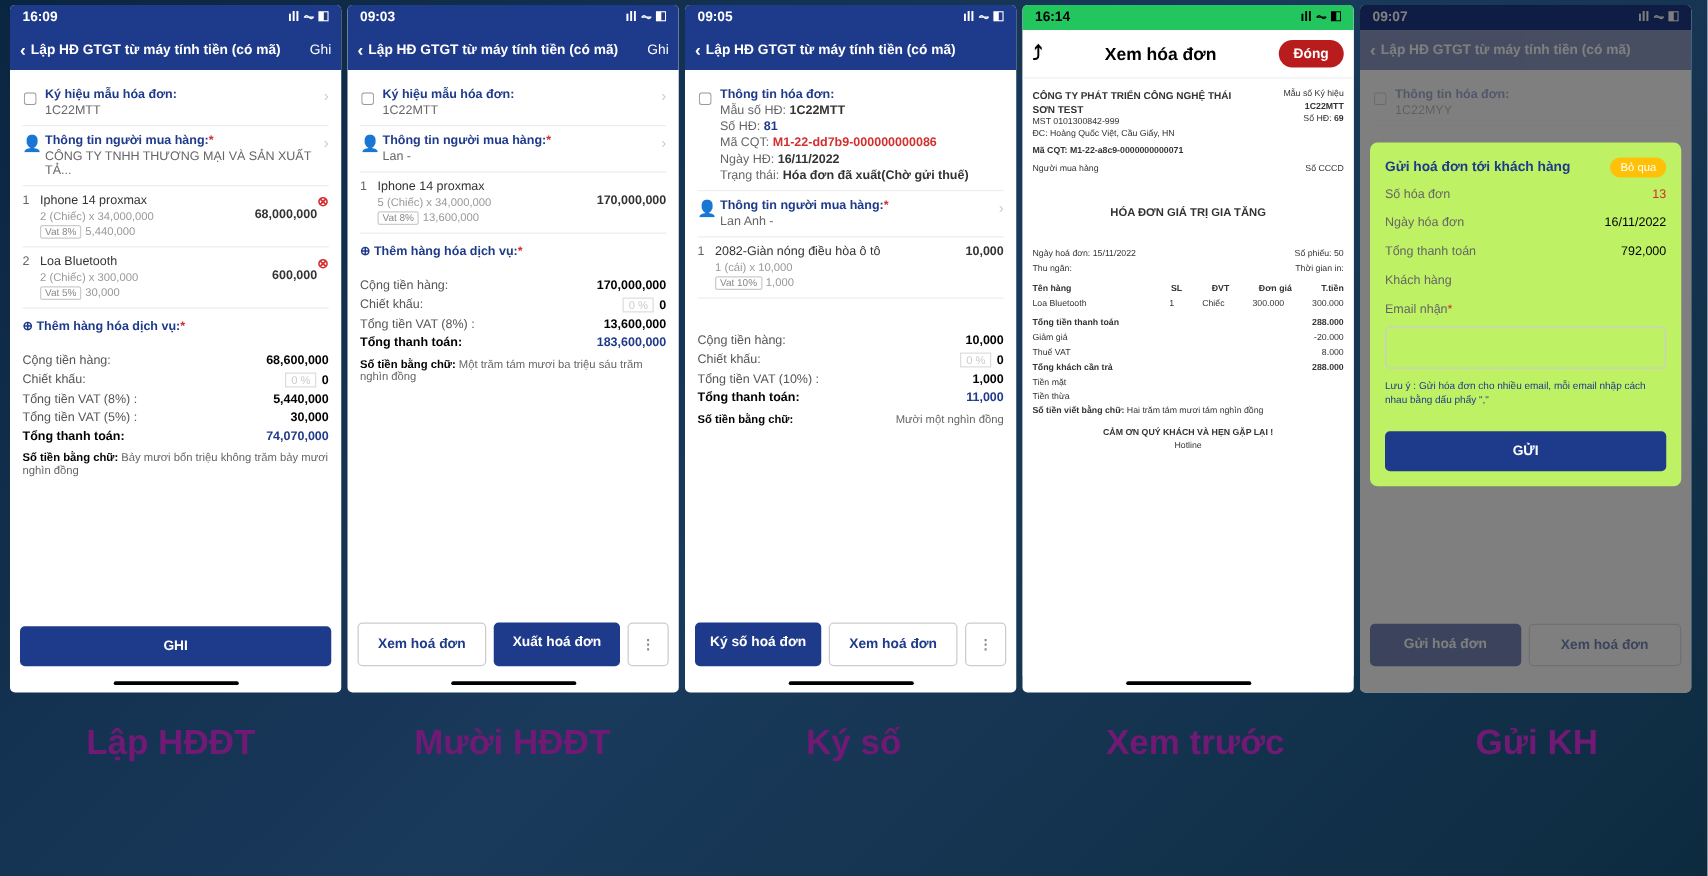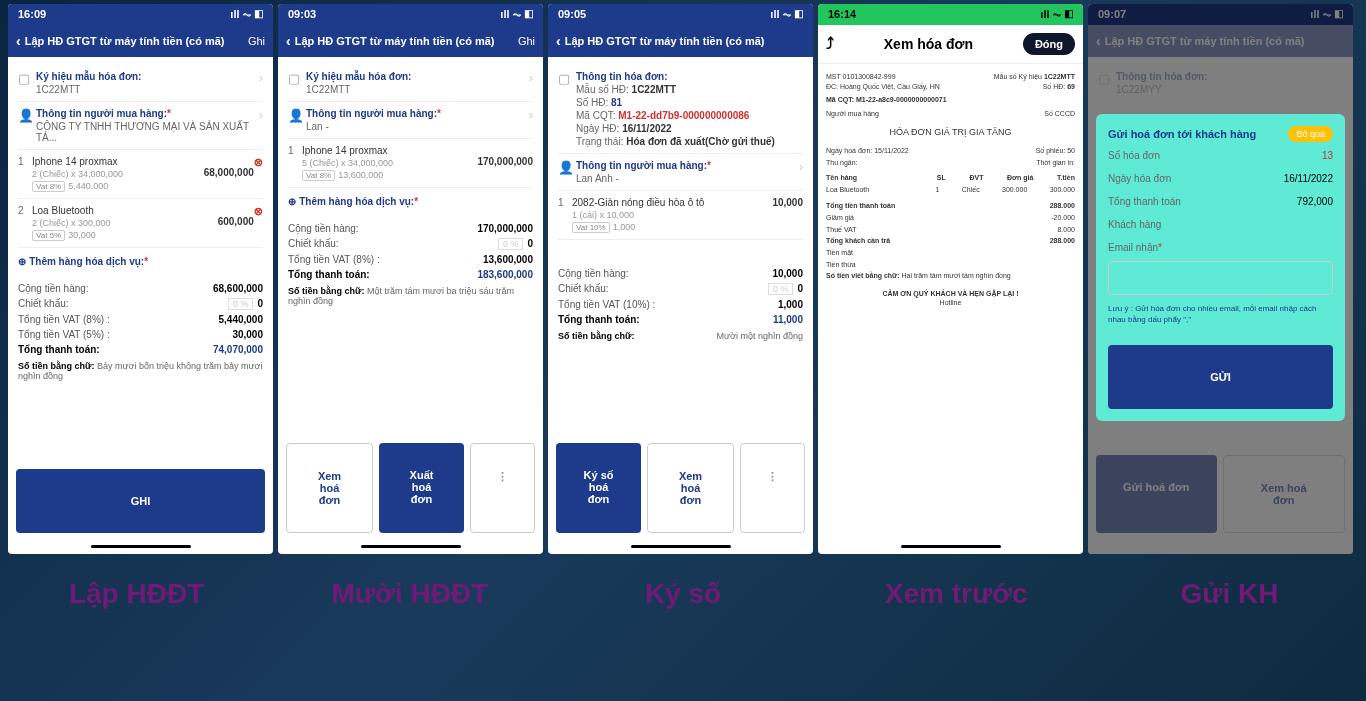--- a/index.html
+++ b/index.html
@@ -31,45 +31,45 @@
 .add-link:before { content:"⊕ "; }
 .totals { padding-top:6px; }
 .total-row { display:flex; justify-content:space-between; padding:2px 0; color:#555; }
 .total-row .val { font-weight:700; color:#000; }
 .total-row.big .lbl { font-weight:700; color:#000; }
 .total-row.big .val { color:#1e3a8a; font-weight:700;text-align:right; }
 .pct-box { display:inline-block; border:1px solid #ddd; padding:0 4px; color:#ccc; font-size:9px; margin-right:4px; }
 .written { color:#666; font-size:9px; margin-top:4px; }
 .written b { color:#000; }
 .footer { padding:8px; display:flex; gap:6px; margin-top:auto; }
-.btn { flex:1; text-align:center; padding:26px; border-radius:4px; font-size:11px; font-weight:600; }
+.btn { flex:1; text-align:center; padding:10px; border-radius:4px; font-size:11px; font-weight:600; }
 .btn.primary { background:#1e3a8a; color:#fff; }
 .btn.secondary { background:#fff; border:1px solid #ccc; color:#1e3a8a; }
 .btn.menu { flex:0 0 24px; background:#fff; border:1px solid #ccc; color:#888; }
 .home-ind { width:100px; height:3px; background:#000; border-radius:3px; margin:4px auto 6px; }
 .home-ind.white { background:#fff; }
 .invoice-doc { background:#fff; padding:8px; font-size:7px; color:#333; line-height:1.4; }
 .invoice-head { display:flex; justify-content:space-between; }
 .company { font-weight:700; font-size:8px; }
-.inv-center { text-align:center; font-weight:400; font-size:9px; margin:6px 0; }
+.inv-center { text-align:center; font-weight:700; font-size:9px; margin:22px 0; }
 .inv-row { display:flex; justify-content:space-between; padding:1px 0; }
 .inv-table { margin-top:4px; }
 .thanks { text-align:center; font-weight:700; margin-top:8px; font-size:7px; }
 .modal-overlay { position:absolute; inset:0; background:rgba(0,0,0,0.5); }
-.modal { position:absolute; left:8px; right:8px; top:110px; background:#5eead4; border-radius:6px; padding:12px; font-size:11px; }
+.modal { position:absolute; left:8px; right:8px; top:110px; background:#bef264; border-radius:6px; padding:12px; font-size:11px; }
 .modal-title { color:#1e3a8a; font-weight:700; display:flex; justify-content:space-between; align-items:center; }
 .skip-btn { background:#ffc107; color:#fff; font-size:9px; padding:3px 8px; border-radius:10px; font-weight:400; }
 .field-row { display:flex; justify-content:space-between; padding:8px 0 4px; color:#666; font-size:10px; }
 .field-row .fv { color:#000; }
 .field-row .fv.red { color:#d32f2f; }
 .input-box { border:1px solid #ccc; border-radius:4px; height:34px; margin-top:4px; }
 .note { color:#1e3a8a; font-size:8px; margin-top:8px; line-height:1.4; }
 .dim-footer .btn { opacity:.6; }
 .share-btn { font-size:16px; }
-.close-pill { background:#0f172a; color:#fff; padding:5px 12px; border-radius:14px; font-size:11px; }
+.close-pill { background:#b91c1c; color:#fff; padding:5px 12px; border-radius:14px; font-size:11px; }
 .red { color:#d32f2f; }
 .captions { display:flex; justify-content:space-around; padding:20px 0; }
 .cap { color:#701a75; font-size:28px; font-weight:700; flex:1; text-align:center; }
 </style>
 </head>
 <body>
 
 <div class="phones">
 
 <div class="phone">
@@ -293,20 +293,21 @@
         <span>ıll ⏦ ◧</span>
       </div>
   <div class="header white">
         <span class="share-btn">⤴</span>
         <span style="font-size:14px">Xem hóa đơn</span>
         <span class="close-pill">Đóng</span>
       </div>
   <div class="content invoice-doc">
     <div class="invoice-head">
           <div>
+            <div class="company">CÔNG TY PHÁT TRIỂN CÔNG NGHỆ THÁI SƠN TEST</div>
             <div><span>MST</span> <span>0101300842-999</span></div>
             <div><span>ĐC:</span> <span>Hoàng Quốc Việt, Cầu Giấy, HN</span></div>
           </div>
           <div style="text-align:right">
             <div><span>Mẫu số  Ký hiệu</span> <b>1C22MTT</b></div>
             <div><span>Số HĐ:</span> <b>69</b></div>
           </div>
         </div>
     <div style="margin-top:3px"><b>Mã CQT:</b> <b>M1-22-a8c9-0000000000071</b></div>
     <div class="inv-row" style="margin-top:4px">

